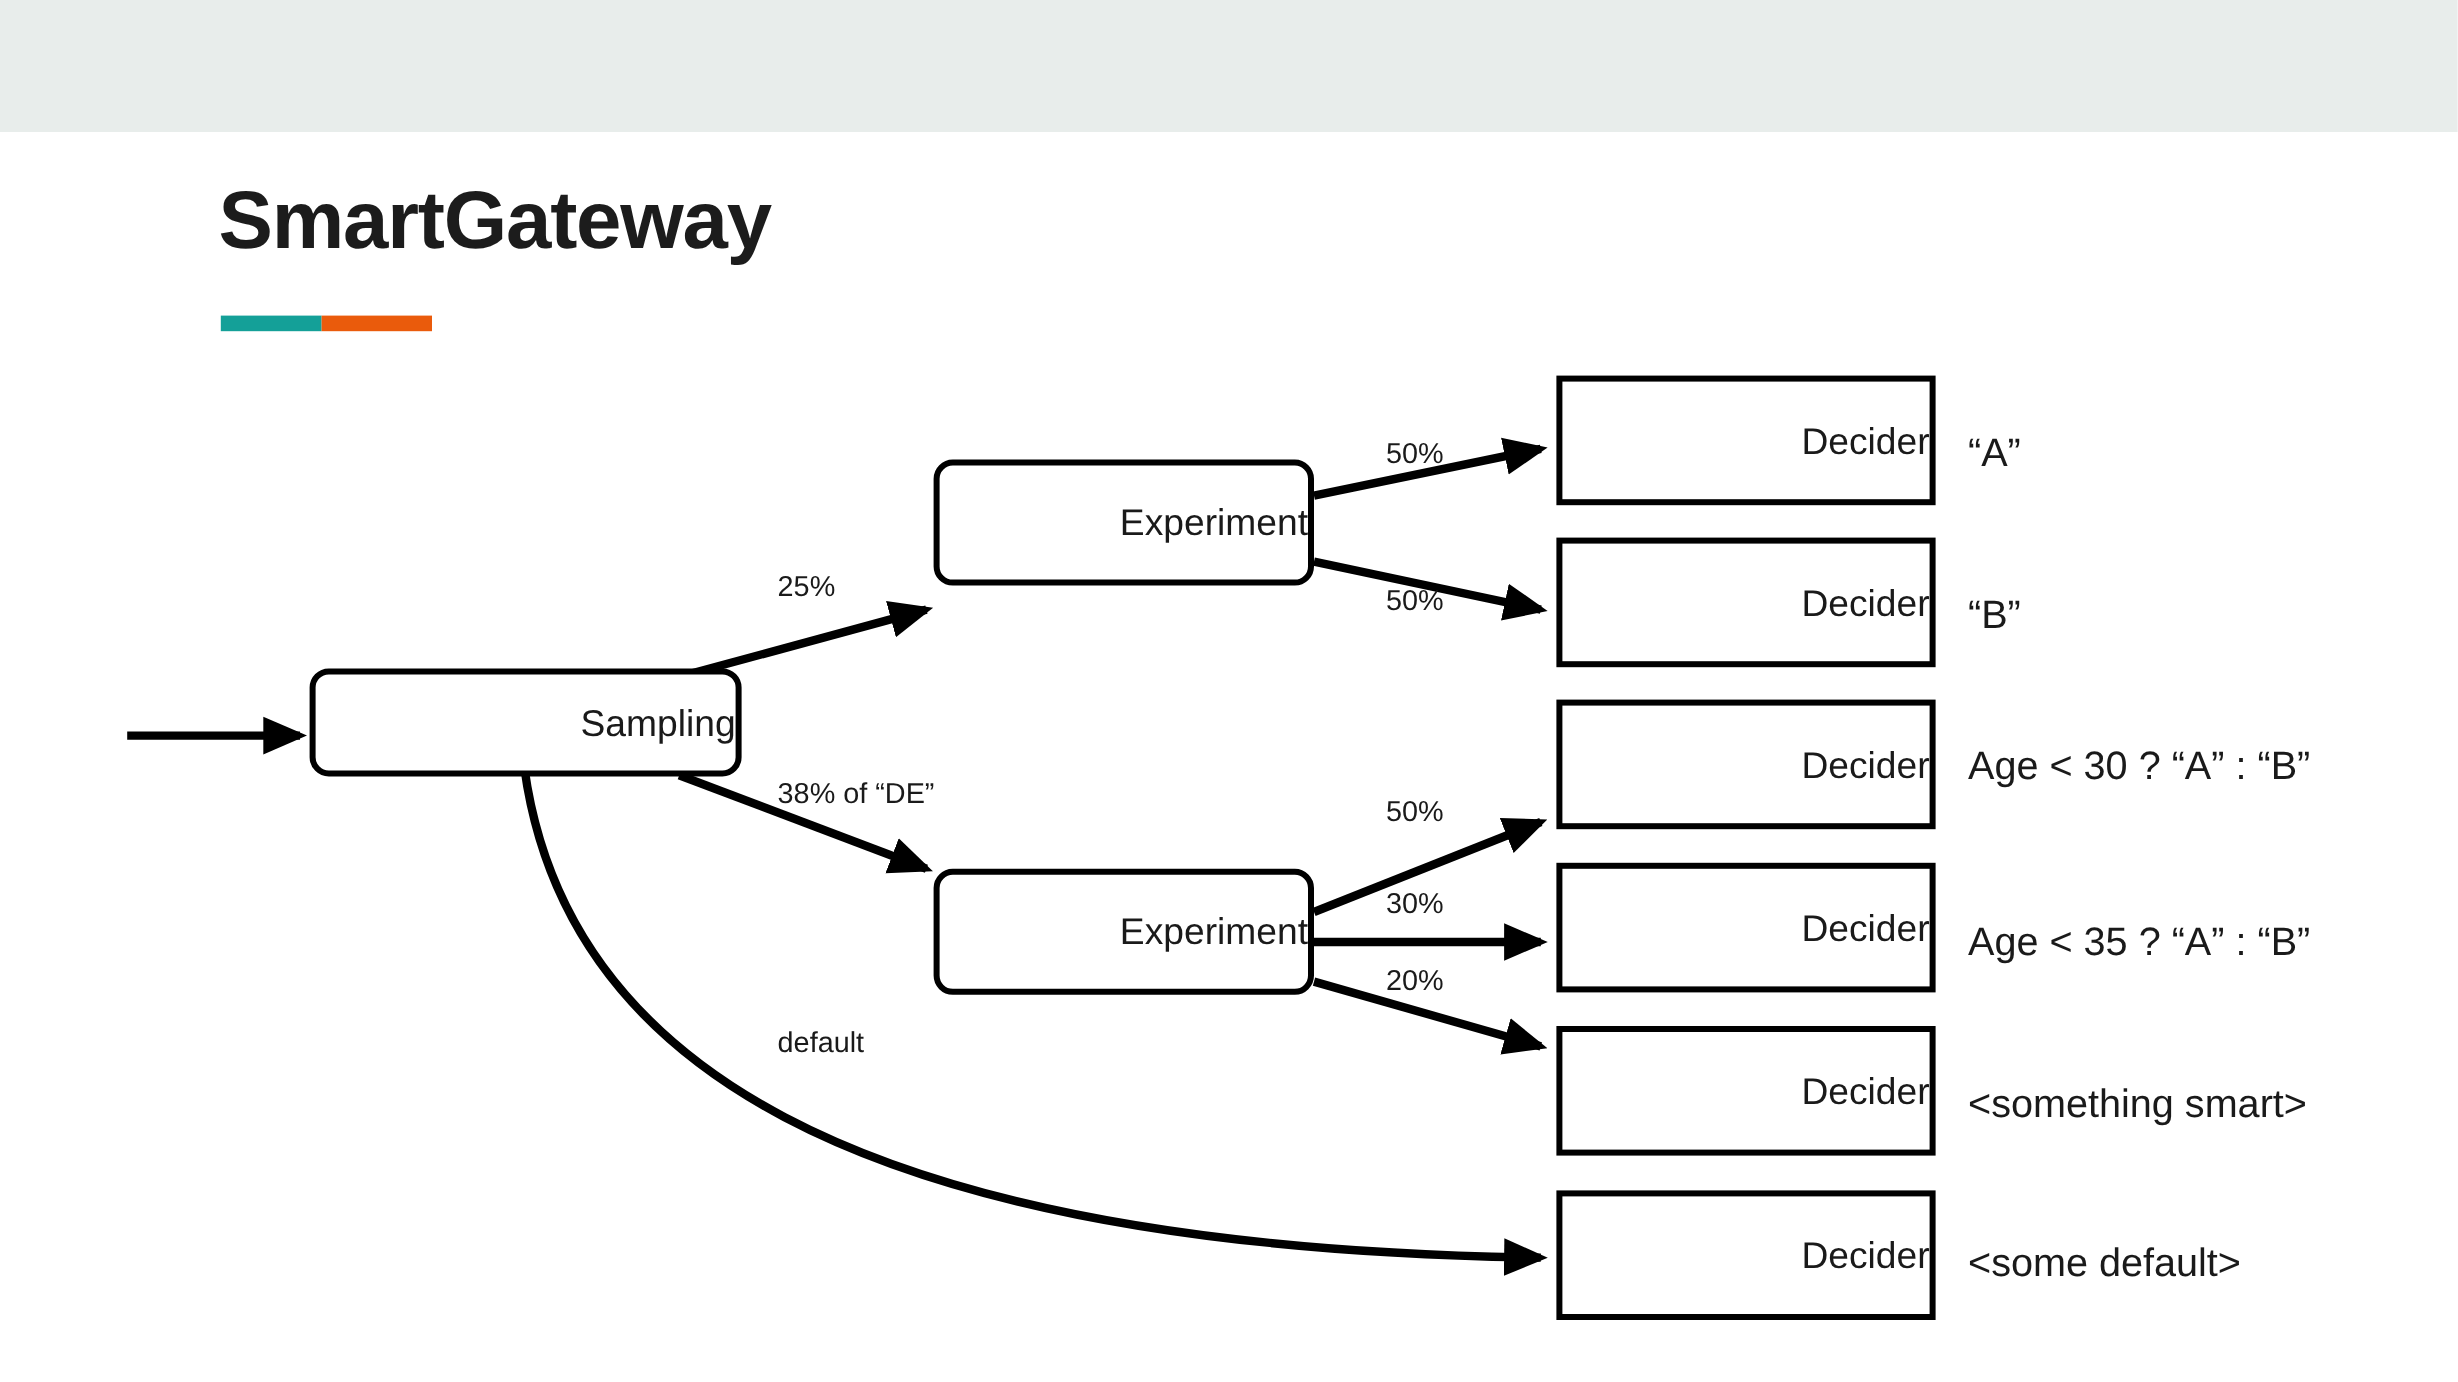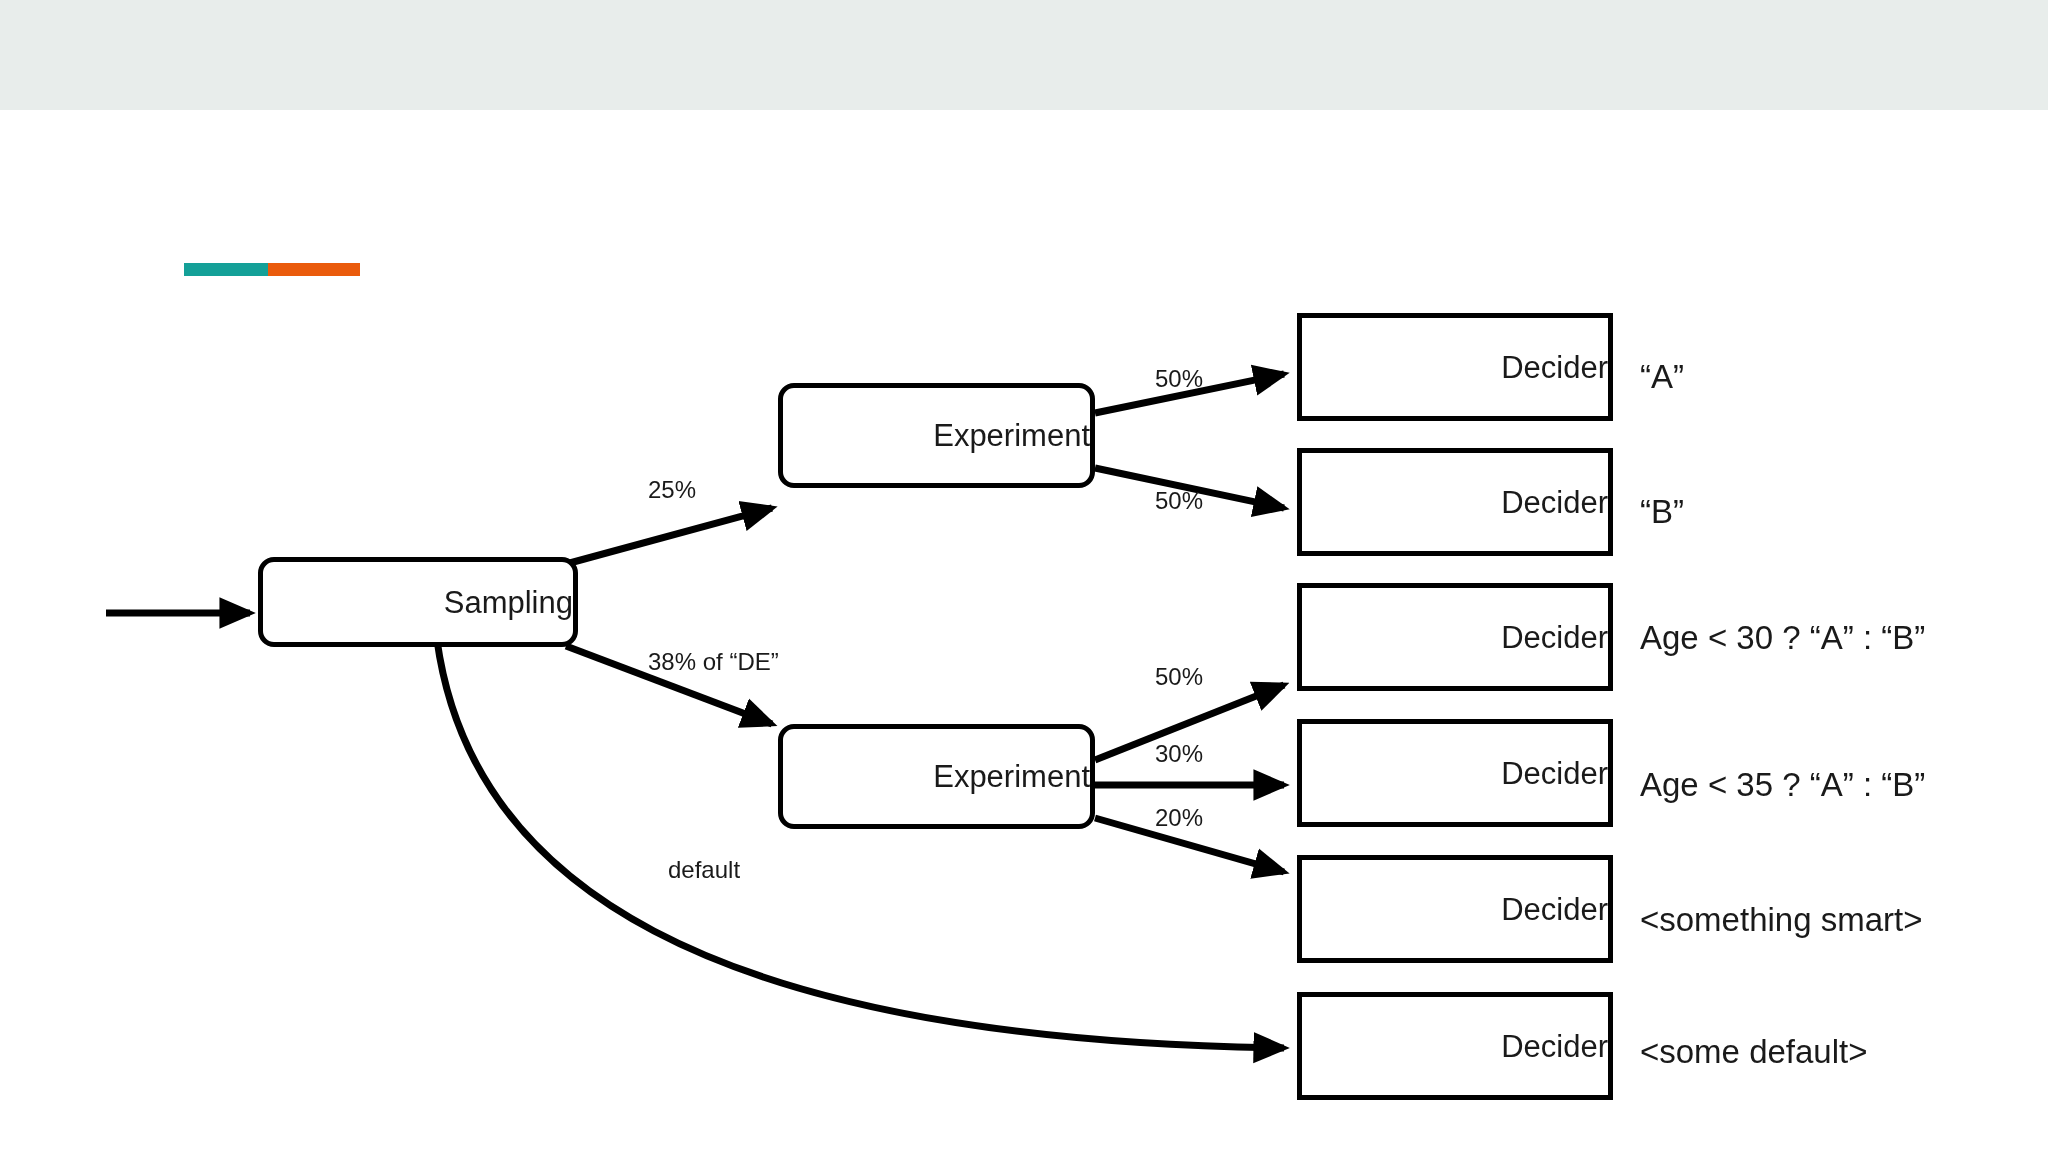--- a/index.html
+++ b/index.html
@@ -88,20 +88,21 @@
     line-height: 1;
   }
 </style>
 </head>
 <body>
 
 <div class="slide">
 
   <div class="top-band"></div>
 
+  <div class="slide-title">SmartGateway</div>
 
   <div class="rule">
     <div class="rule-seg rule-left" style="background:#14a098"></div>
     <div class="rule-seg rule-right" style="background:#ea5b0c"></div>
   </div>
 
   <svg class="canvas" viewBox="0 0 2048 1152" xmlns="http://www.w3.org/2000/svg">
     <defs>
       <marker id="ahead" viewBox="0 0 10 10" refX="8.4" refY="5" markerWidth="5.2" markerHeight="5.2" orient="auto-start-reverse">
         <path d="M 0 0.7 L 10 5 L 0 9.3 z" fill="#000000"></path>
@@ -123,21 +124,21 @@
       <path d="M 1095 468 L 1284 508"></path>
 
       <path d="M 1095 760 L 1284 685"></path>
 
       <path d="M 1095 785 L 1284 785"></path>
 
       <path d="M 1095 818 L 1284 872"></path>
     </g>
   </svg>
 
-  <div class="node node-rounded" style="left:258px; top:557px; width:320px; height:90px;">
+  <div class="node node-rounded" style="left:258px; top:557px; width:360px; height:90px;">
     <span class="node-label">Sampling</span>
   </div>
 
   <div class="node node-rounded" style="left:778px; top:383px; width:317px; height:105px;">
     <span class="node-label">Experiment</span>
   </div>
 
   <div class="node node-rounded" style="left:778px; top:724px; width:317px; height:105px;">
     <span class="node-label">Experiment</span>
   </div>
@@ -163,21 +164,21 @@
   </div>
 
   <div class="node" style="left:1297px; top:992px; width:316px; height:108px;">
     <span class="node-label">Decider</span>
   </div>
 
   <div class="edge-label" style="left:648px; top:478px;">25%</div>
 
   <div class="edge-label" style="left:648px; top:650px;">38% of “DE”</div>
 
-  <div class="edge-label" style="left:648px; top:858px;margin-left:20px;">default</div>
+  <div class="edge-label" style="left:648px; top:858px;">default</div>
 
   <div class="edge-label" style="left:1155px; top:367px;">50%</div>
 
   <div class="edge-label" style="left:1155px; top:489px;">50%</div>
 
   <div class="edge-label" style="left:1155px; top:665px;">50%</div>
 
   <div class="edge-label" style="left:1155px; top:742px;">30%</div>
 
   <div class="edge-label" style="left:1155px; top:806px;">20%</div>

